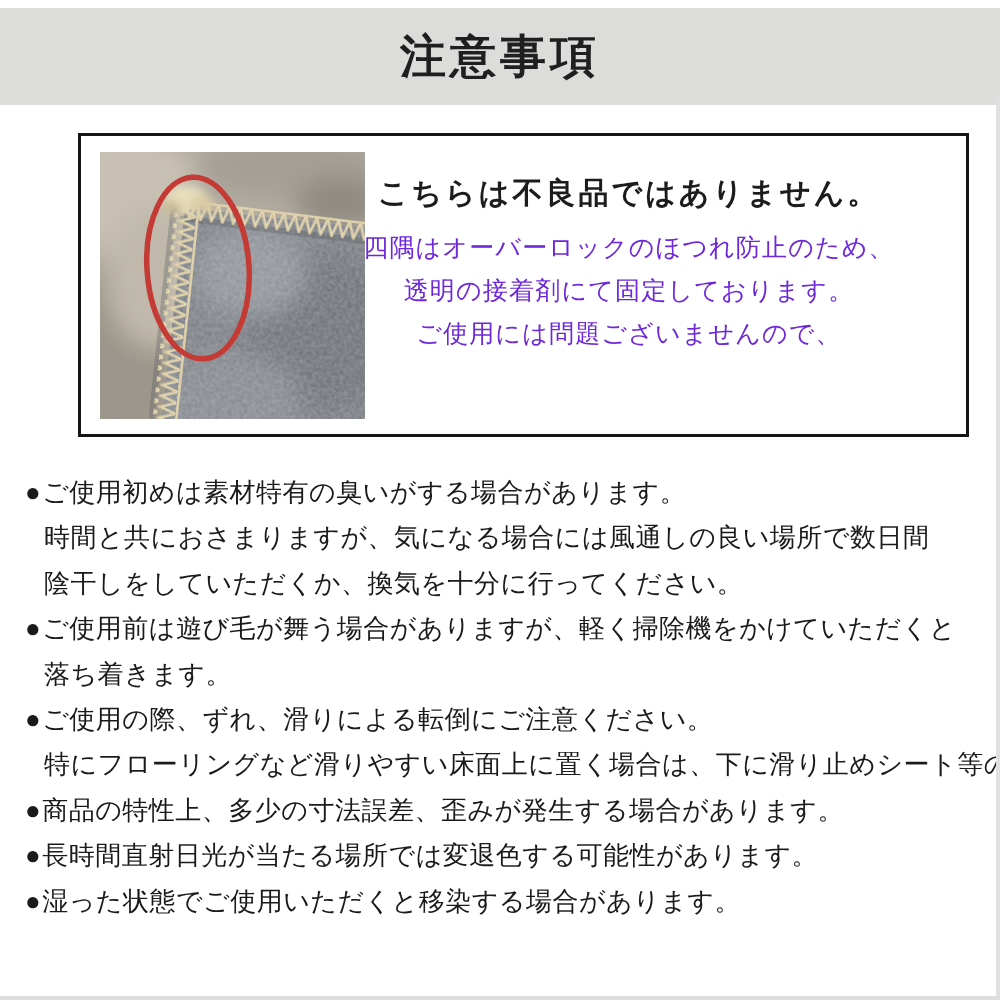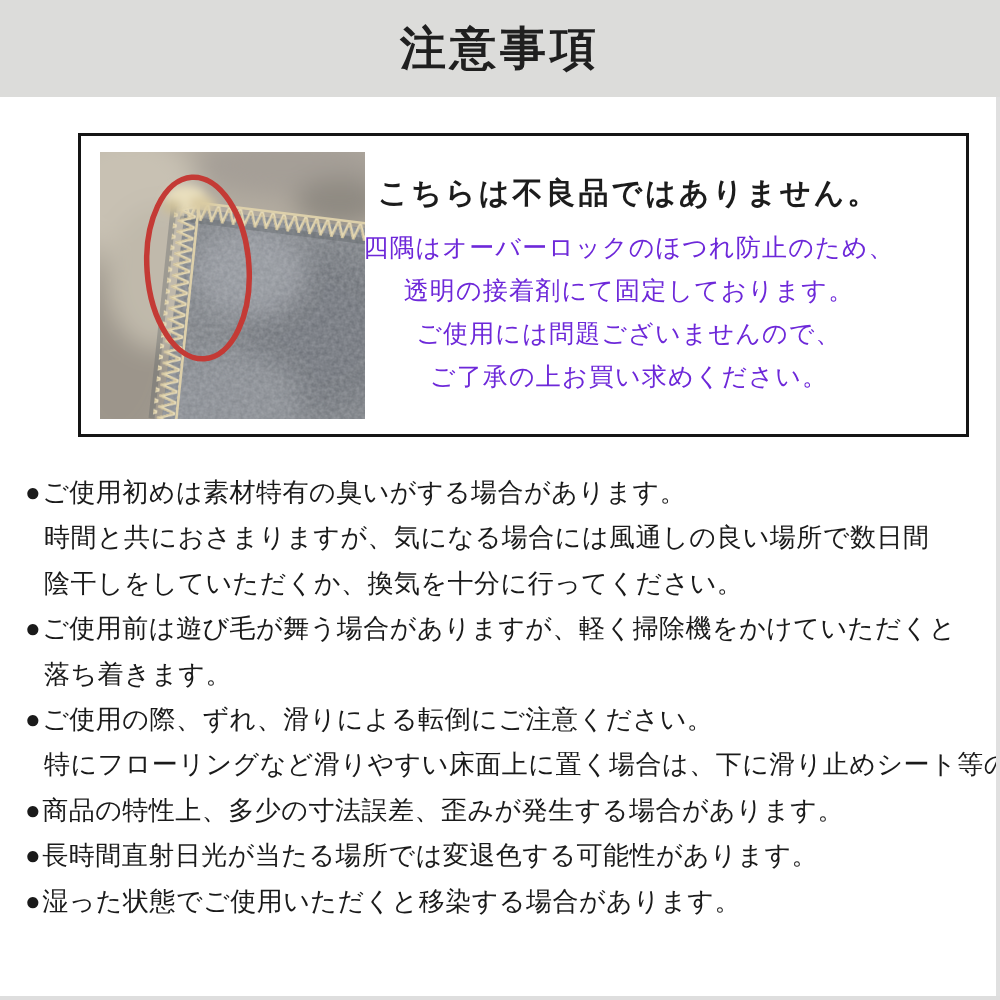--- a/index.html
+++ b/index.html
@@ -3,21 +3,21 @@
 <meta charset="utf-8">
 <style>
   html,body{margin:0;padding:0;}
   body{
     width:1000px;height:1000px;position:relative;background:#ffffff;
     font-family:"Liberation Serif","DejaVu Serif",serif;
     color:#1b1b1b;overflow:hidden;
   }
   
   .header-band{
-    position:absolute;left:0;top:0;width:1000px;height:97px;
+    position:absolute;left:0;top:8px;width:1000px;height:97px;
     background:#dcdcda;display:flex;align-items:center;justify-content:center;
   }
   .header-band h1{
     margin:0;font-size:46px;font-weight:600;letter-spacing:4px;color:#1f1f1f;
     font-family:"Liberation Serif","DejaVu Serif",serif;
   }
   
   .notice-box{
     position:absolute;left:78px;top:133px;width:837px;height:298px;
     border:3px solid #151515;background:#ffffff;padding-left:48px;
@@ -121,21 +121,20 @@
 
     <ellipse cx="98" cy="116" rx="51" ry="91" fill="none" stroke="#c43a35" stroke-width="5.5" transform="rotate(-4 98 116)"></ellipse>
   </svg>
 
   <div class="nb-text">
     <div class="nb-title">こちらは不良品ではありません。</div>
     <div class="nb-body">
       <div class="nb-line">四隅はオーバーロックのほつれ防止のため、</div>
       <div class="nb-line">透明の接着剤にて固定しております。</div>
       <div class="nb-line">ご使用には問題ございませんので、</div>
-      <div class="nb-line">ご了承の上お買い求めください。</div>
     </div>
   </div>
 </div>
 
 <div class="precautions">
   <div class="p-line bullet"><span class="bullet-mark">●</span><span>ご使用初めは素材特有の臭いがする場合があります。</span></div>
   <div class="p-line cont"><span>時間と共におさまりますが、気になる場合には風通しの良い場所で数日間</span></div>
   <div class="p-line cont"><span>陰干しをしていただくか、換気を十分に行ってください。</span></div>
   <div class="p-line bullet"><span class="bullet-mark">●</span><span>ご使用前は遊び毛が舞う場合がありますが、軽く掃除機をかけていただくと</span></div>
   <div class="p-line cont"><span>落ち着きます。</span></div>

